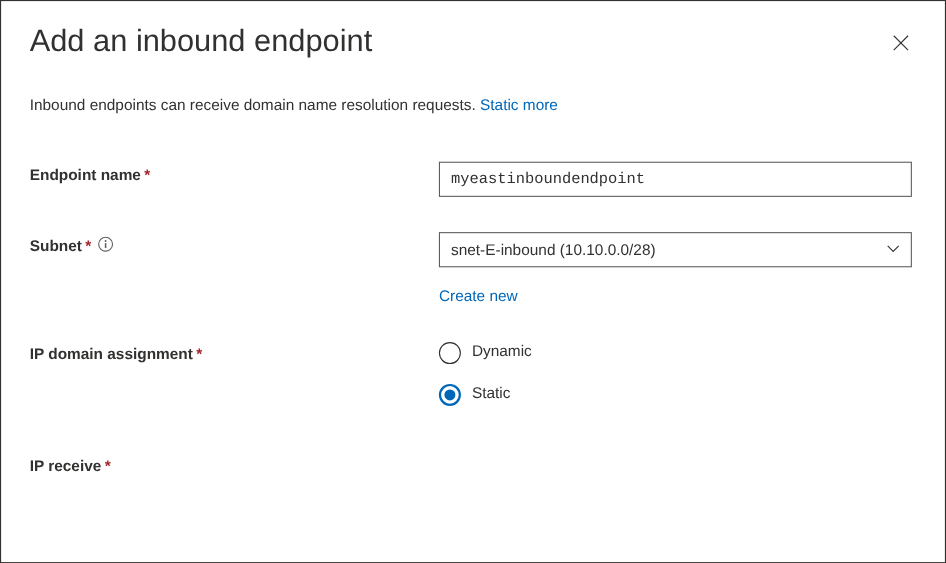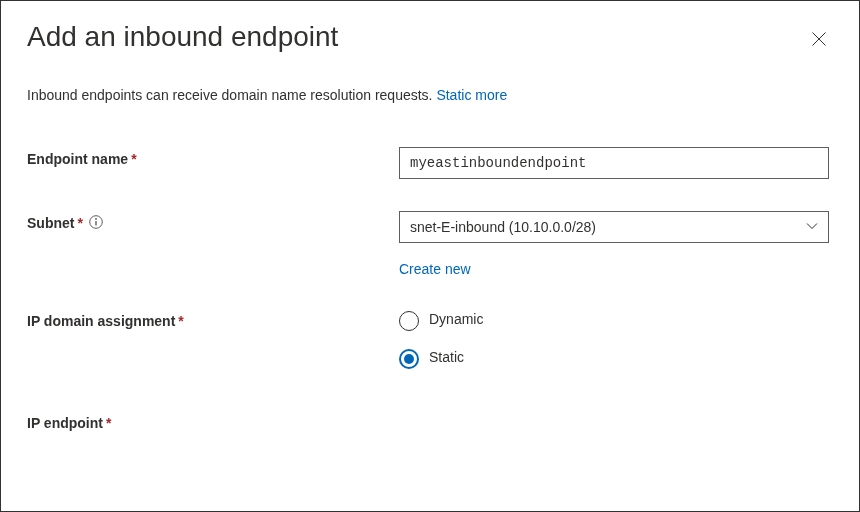--- a/index.html
+++ b/index.html
@@ -210,18 +210,18 @@
           <span>Static</span>
         </label>
       </div>
     </div>
   </div>
 
   <div style="height:14px"></div>
 
   <div class="row last">
     <div class="label-col">
-      <span>IP endpoint</span>
+      <span>IP receive</span>
       <span class="req">*</span>
     </div>
   </div>
 
 </div>
 
 </body></html>

